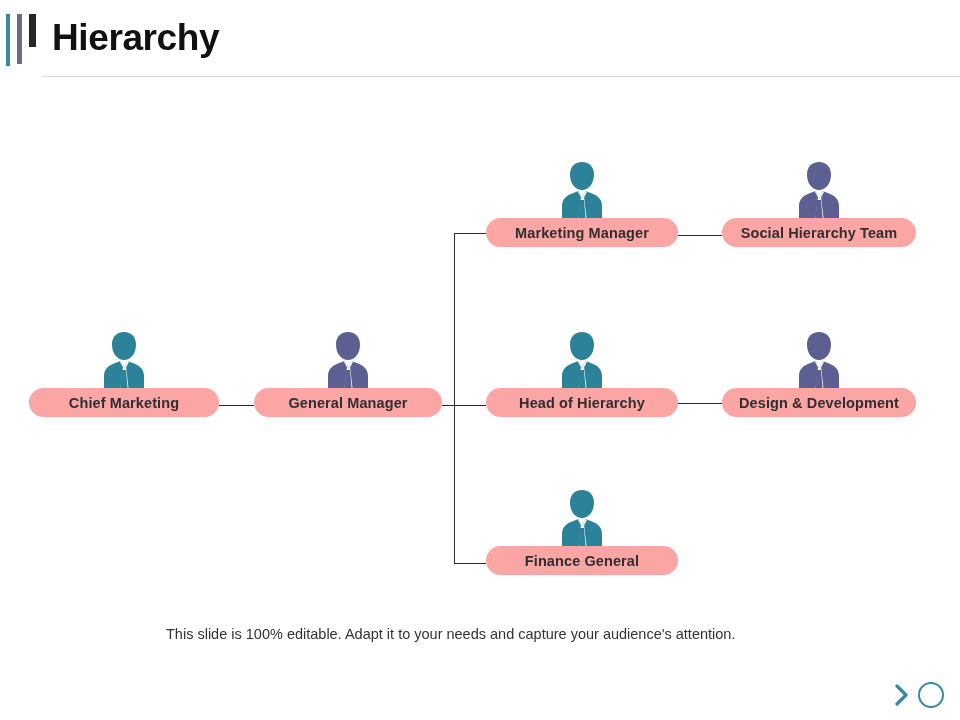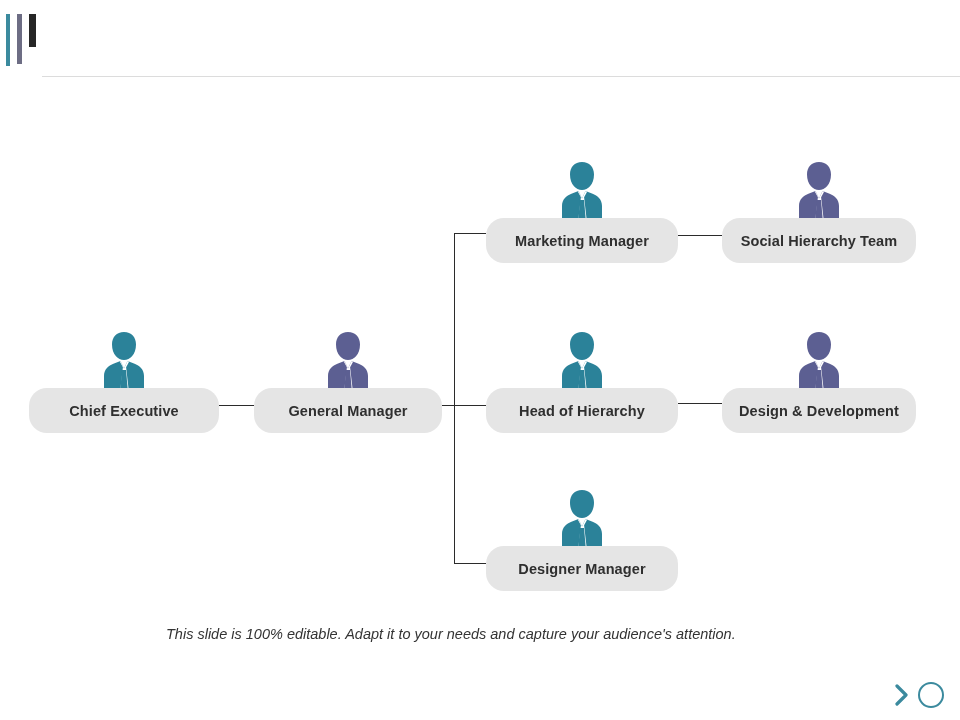--- a/index.html
+++ b/index.html
@@ -63,23 +63,23 @@
   .conn-v { width: 1px; }
 
   
   .node {
     position: absolute;
   }
   .pill {
     position: absolute;
     left: 0;
     top: 0;
-    height: 45px;
+    height: 29px;
     border-radius: 18px;
-    background: #e5e5e5;
+    background: #fca5a5;
     display: flex;
     align-items: center;
     justify-content: center;
     box-sizing: border-box;
     padding: 0 18px;
   }
   .pill-label {
     font-size: 14.5px;
     font-weight: bold;
     color: #2f2f2f;
@@ -90,21 +90,20 @@
     position: absolute;
     top: -62px;
   }
 
   
   #footer-note {
     position: absolute;
     left: 166px;
     top: 626px;
     font-size: 14.5px;
-    font-style: italic;
     color: #333333;
     white-space: nowrap;
   }
   #nav-chevron {
     position: absolute;
     left: 894px;
     top: 684px;
   }
   #nav-circle {
     position: absolute;
@@ -119,20 +118,21 @@
 </style>
 </head>
 <body>
 
 <div id="slide">
 
   <div class="accent-bar accent-teal"></div>
   <div class="accent-bar accent-purple"></div>
   <div class="accent-bar accent-dark"></div>
 
+  <div id="page-title">Hierarchy</div>
   <div id="header-rule"></div>
 
   <div id="chart">
 
     <div class="connector conn-h" style="left:219px; top:405px; width:35px;"></div>
 
     <div class="connector conn-h" style="left:442px; top:405px; width:44px;"></div>
 
     <div class="connector conn-v" style="left:454px; top:233px; height:331px;"></div>
 
@@ -147,21 +147,21 @@
     <div class="node" style="left:29px; top:388px; width:190px;">
       <div class="figure" style="left:62px;">
         <svg width="66" height="66" viewBox="0 0 66 66">
           <path d="M33 6c-7.5 0-12 5-12 12.5 0 5 1.5 9 4 11.8 2 2.3 4.8 3.7 8 3.7s6-1.4 8-3.7c2.5-2.8 4-6.8 4-11.8C45 11 40.5 6 33 6z" fill="#2b8299"></path>
           <path d="M13 64V50c0-6.5 4-10.5 10-12.6l6.5-2.3 3.5 7.5 3.5-7.5 6.5 2.3c6 2.1 10 6.1 10 12.6v14z" fill="#2b8299"></path>
           <path d="M29.5 35.1L33 42.6l3.5-7.5 1.6.6-3 5.6 2.6 22.7h-8.4L31.9 41.3l-3-5.6z" fill="#ffffff"></path>
           <path d="M31 44h4l1.8 20h-7.6z" fill="#2b8299"></path>
         </svg>
       </div>
       <div class="pill" style="width:190px;">
-        <span class="pill-label">Chief Executive</span>
+        <span class="pill-label">Chief Marketing</span>
       </div>
     </div>
 
     <div class="node" style="left:254px; top:388px; width:188px;">
       <div class="figure" style="left:61px;">
         <svg width="66" height="66" viewBox="0 0 66 66">
           <path d="M33 6c-7.5 0-12 5-12 12.5 0 5 1.5 9 4 11.8 2 2.3 4.8 3.7 8 3.7s6-1.4 8-3.7c2.5-2.8 4-6.8 4-11.8C45 11 40.5 6 33 6z" fill="#5c5f92"></path>
           <path d="M13 64V50c0-6.5 4-10.5 10-12.6l6.5-2.3 3.5 7.5 3.5-7.5 6.5 2.3c6 2.1 10 6.1 10 12.6v14z" fill="#5c5f92"></path>
           <path d="M29.5 35.1L33 42.6l3.5-7.5 1.6.6-3 5.6 2.6 22.7h-8.4L31.9 41.3l-3-5.6z" fill="#ffffff"></path>
           <path d="M31 44h4l1.8 20h-7.6z" fill="#5c5f92"></path>
@@ -231,21 +231,21 @@
     <div class="node" style="left:486px; top:546px; width:192px;">
       <div class="figure" style="left:63px;">
         <svg width="66" height="66" viewBox="0 0 66 66">
           <path d="M33 6c-7.5 0-12 5-12 12.5 0 5 1.5 9 4 11.8 2 2.3 4.8 3.7 8 3.7s6-1.4 8-3.7c2.5-2.8 4-6.8 4-11.8C45 11 40.5 6 33 6z" fill="#2b8299"></path>
           <path d="M13 64V50c0-6.5 4-10.5 10-12.6l6.5-2.3 3.5 7.5 3.5-7.5 6.5 2.3c6 2.1 10 6.1 10 12.6v14z" fill="#2b8299"></path>
           <path d="M29.5 35.1L33 42.6l3.5-7.5 1.6.6-3 5.6 2.6 22.7h-8.4L31.9 41.3l-3-5.6z" fill="#ffffff"></path>
           <path d="M31 44h4l1.8 20h-7.6z" fill="#2b8299"></path>
         </svg>
       </div>
       <div class="pill" style="width:192px;">
-        <span class="pill-label">Designer Manager</span>
+        <span class="pill-label">Finance General</span>
       </div>
     </div>
 
   </div>
 
   <div id="footer-note">This slide is 100% editable. Adapt it to your needs and capture your audience's attention.</div>
 
   <div id="nav-chevron">
     <svg width="16" height="22" viewBox="0 0 16 22">
       <path d="M3 2 L12 11 L3 20" stroke="#3b8a9e" stroke-width="3.2" fill="none" stroke-linecap="round" stroke-linejoin="round"></path>

